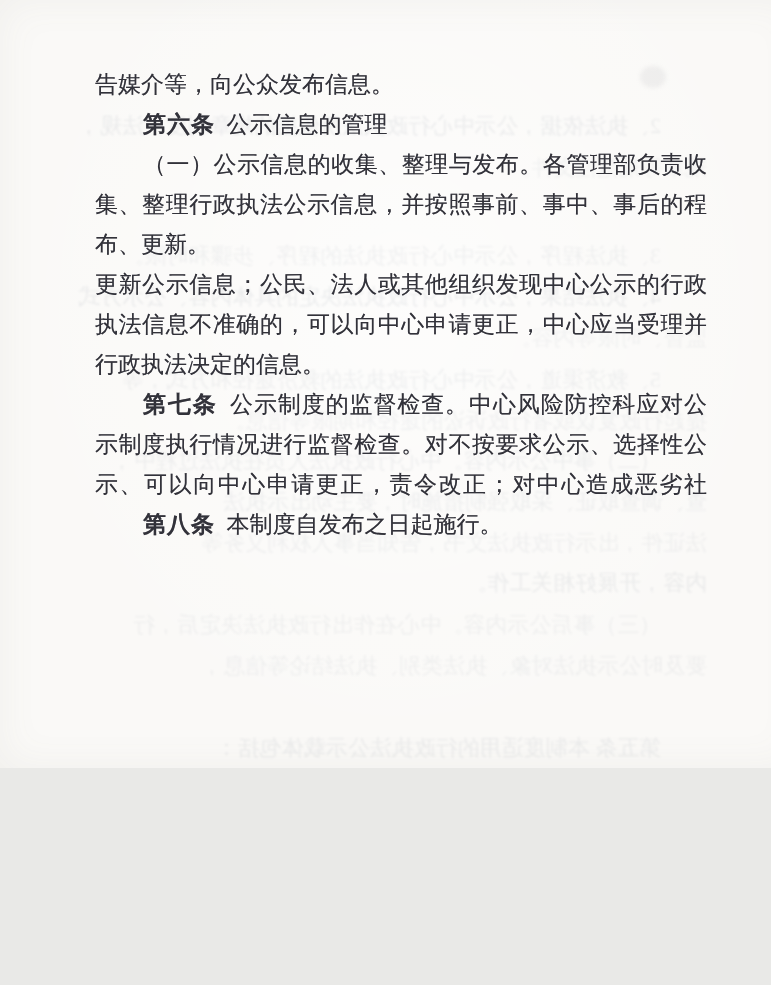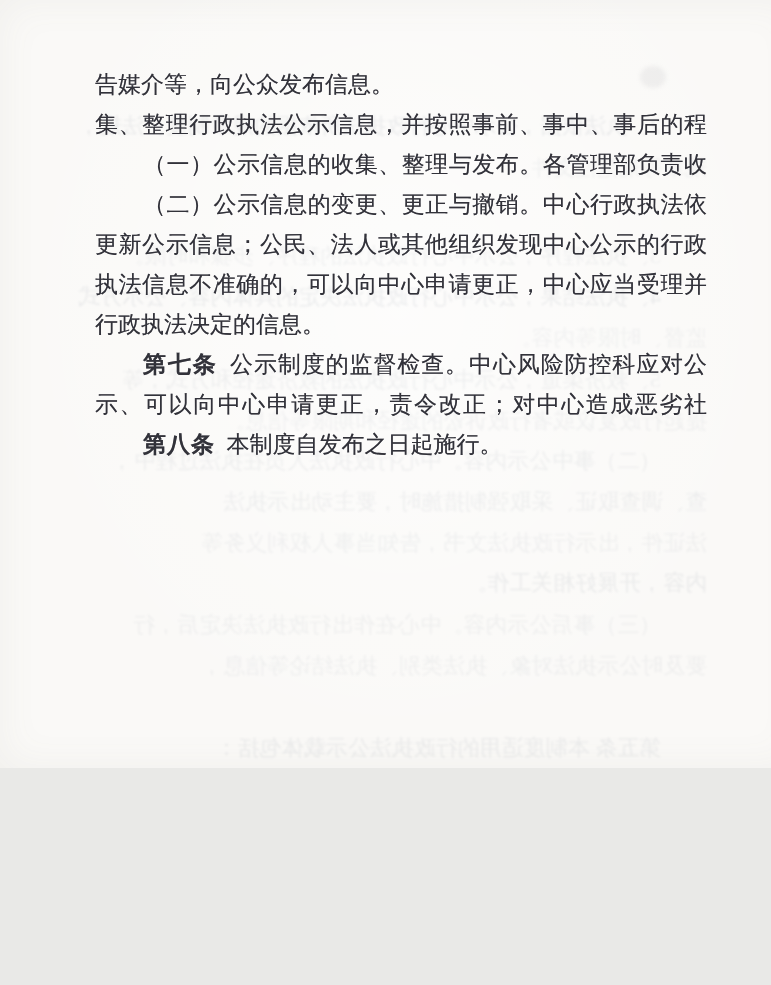--- a/index.html
+++ b/index.html
@@ -93,23 +93,25 @@
       <div class="ghost-line indent" style="top: 728px; opacity: 0.1;">第五条 本制度适用的行政执法公示载体包括：</div>
       <div class="ghost-line indent" style="top: 768px; opacity: 0.12;">（一）门户网站，中心可以通过政府门户网站及部门网门</div>
       <div class="ghost-line" style="top: 808px; opacity: 0.18;">户网站，将行政执法内容向社会公示。</div>
       <div class="ghost-line indent" style="top: 848px; opacity: 0.18;">（二）办公场所，中心可以通过服务大厅电子显示屏，</div>
       <div class="ghost-line" style="top: 888px; opacity: 0.18;">信息公示栏等，公示行政执法相关信息。</div>
       <div class="ghost-line indent" style="top: 928px; opacity: 0.18;">（三）公共媒体，中心可以利用广播、电视、报刊，广</div>
     </div>
   <div class="smudge" style="left:640px; top:66px; width:26px; height:22px;"></div>
   <div class="content">
       <div class="line">告媒介等，向公众发布信息。</div>
+      <div class="line indent"><b>第六条</b> 公示信息的管理</div>
+      <div class="line full indent">（一）公示信息的收集、整理与发布。各管理部负责收</div>
       <div class="line full">集、整理行政执法公示信息，并按照事前、事中、事后的程</div>
-      <div class="line full indent">（一）公示信息的收集、整理与发布。各管理部负责收</div>
-      <div class="line full indent">（二）公示信息的变更、更正与撤销。中心行政执法依</div>
+      <div class="line">布、更新。</div>
       <div class="line full">更新公示信息；公民、法人或其他组织发现中心公示的行政</div>
       <div class="line full">执法信息不准确的，可以向中心申请更正，中心应当受理并</div>
       <div class="line">行政执法决定的信息。</div>
       <div class="line full indent"><b>第七条</b> 公示制度的监督检查。中心风险防控科应对公</div>
+      <div class="line full">示制度执行情况进行监督检查。对不按要求公示、选择性公</div>
       <div class="line full">示、可以向中心申请更正，责令改正；对中心造成恶劣社</div>
       <div class="line indent"><b>第八条</b> 本制度自发布之日起施行。</div>
     </div>
 </div>
 
 </body></html>

